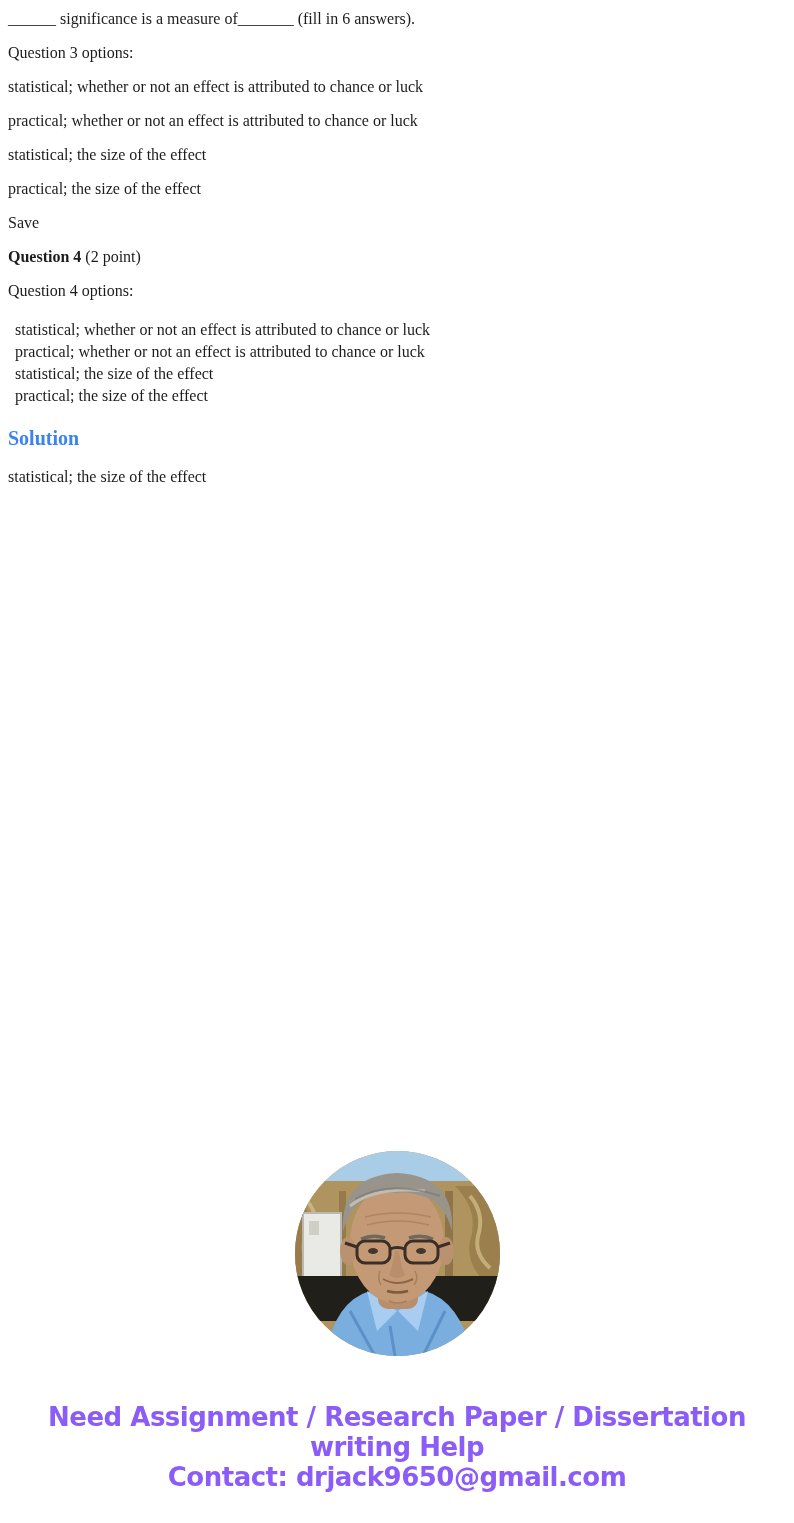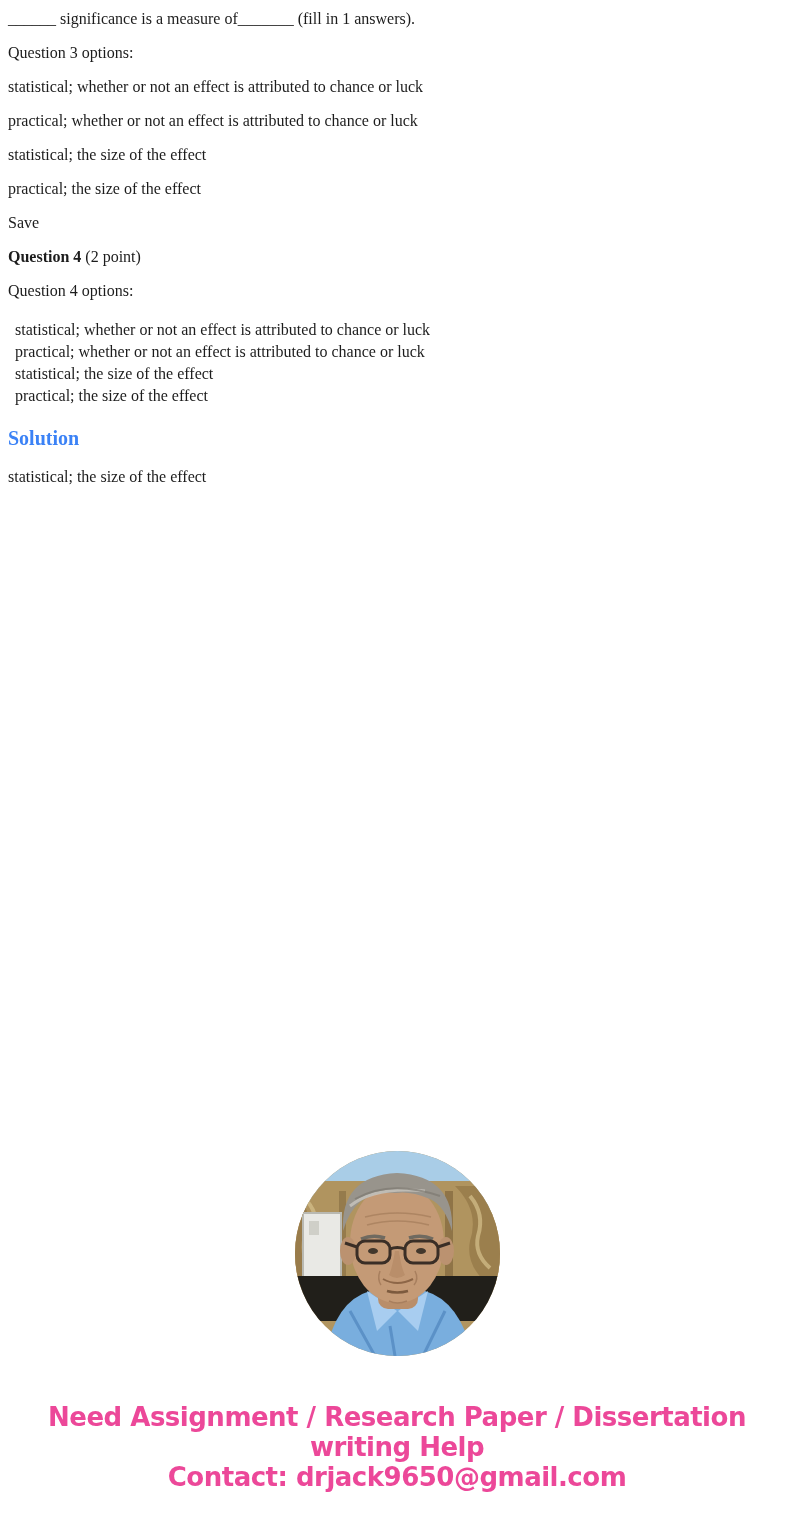--- a/index.html
+++ b/index.html
@@ -22,31 +22,31 @@
     position:absolute;top:1151px;left:0;width:100%;
     display:flex;justify-content:center;
   }
   .avatar{
     width:205px;height:205px;border-radius:50%;overflow:hidden;
     background:#b0945f;
   }
   .avatar svg{display:block;}
   .footer{
     position:absolute;top:1402px;left:0;width:100%;
-    text-align:center;color:#ec4899;
+    text-align:center;color:#8b5cf6;
     font-family:"DejaVu Sans", sans-serif;
     font-weight:bold;font-size:26px;line-height:30px;
     letter-spacing:-0.5px;
   }
 </style>
 </head>
 <body>
 
 <div class="doc">
-  <p class="first">______ significance is a measure of_______ (fill in 1 answers).</p>
+  <p class="first">______ significance is a measure of_______ (fill in 6 answers).</p>
   <p>Question 3 options:</p>
   <p>statistical; whether or not an effect is attributed to chance or luck</p>
   <p>practical; whether or not an effect is attributed to chance or luck</p>
   <p>statistical; the size of the effect</p>
   <p>practical; the size of the effect</p>
   <p>Save</p>
   <p><span class="bold">Question 4</span><span> (2 point)</span></p>
   <p>Question 4 options:</p>
   <div class="q4-options">
     <div>statistical; whether or not an effect is attributed to chance or luck</div>

